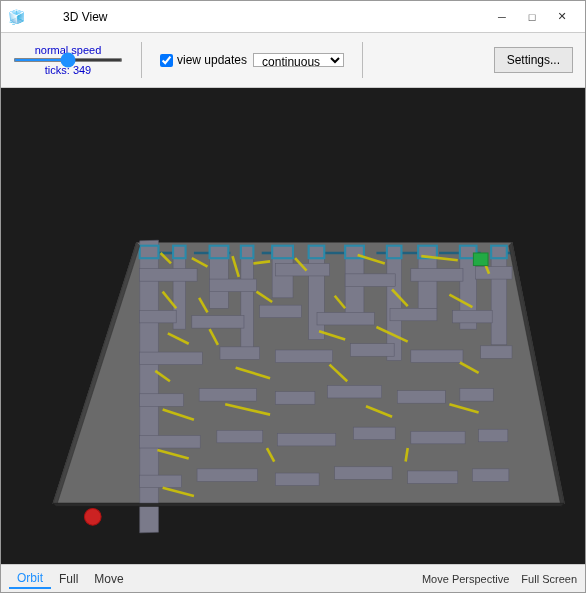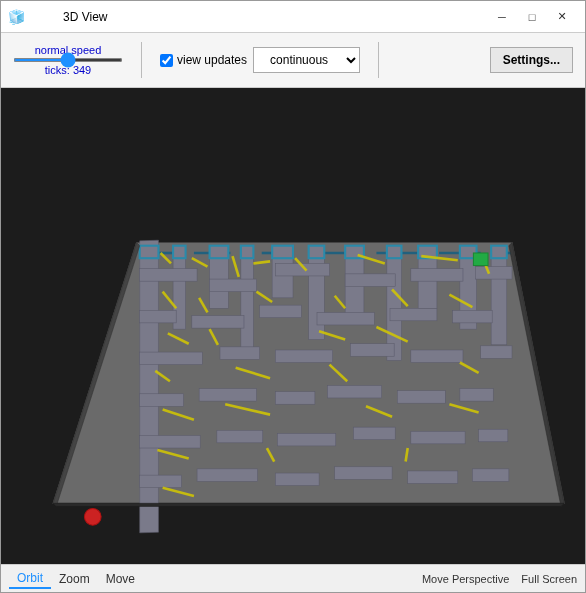--- a/index.html
+++ b/index.html
@@ -119,38 +119,37 @@
       font-size: 12px;
       color: #000;
     }
 
     .dropdown-group {
       display: flex;
       flex-direction: column;
       justify-content: center;
     }
     .dropdown-select {
-      height: 26px;
-      padding: 0 12px;
+      height: 14px;
+      padding: 0 4px;
       border: 1px solid #aaa;
       background: #fff;
       font-size: 12px;
       cursor: pointer;
       min-width: 90px;
     }
 
     .settings-btn {
       height: 26px;
       padding: 0 12px;
       background: #e8e8e8;
       border: 1px solid #aaa;
       font-size: 12px;
       cursor: pointer;
       margin-left: auto;
-      font-weight: bold;
     }
 
     
     .view-area {
       flex: 1;
       background: #1c1c1c;
       position: relative;
       overflow: hidden;
     }
 
@@ -386,21 +385,21 @@
       <polygon points="490,145 540,395 537,398 487,148" fill="#3a3a3a" stroke="#2a2a2a" stroke-width="0.5"></polygon>
 
       <polygon points="50,395 540,395 537,398 53,398" fill="#2a2a2a" stroke="#1a1a1a" stroke-width="0.5"></polygon>
 
     </svg>
   </div>
 
   <div class="status-bar">
     <div class="status-tabs">
       <button class="status-tab active">Orbit</button>
-      <button class="status-tab">Zoom</button>
+      <button class="status-tab">Full</button>
       <button class="status-tab">Move</button>
     </div>
     <div class="status-spacer"></div>
     <div class="status-actions">
       <button class="status-action">Move Perspective</button>
       <button class="status-action">Full Screen</button>
     </div>
   </div>
 
 </div>

